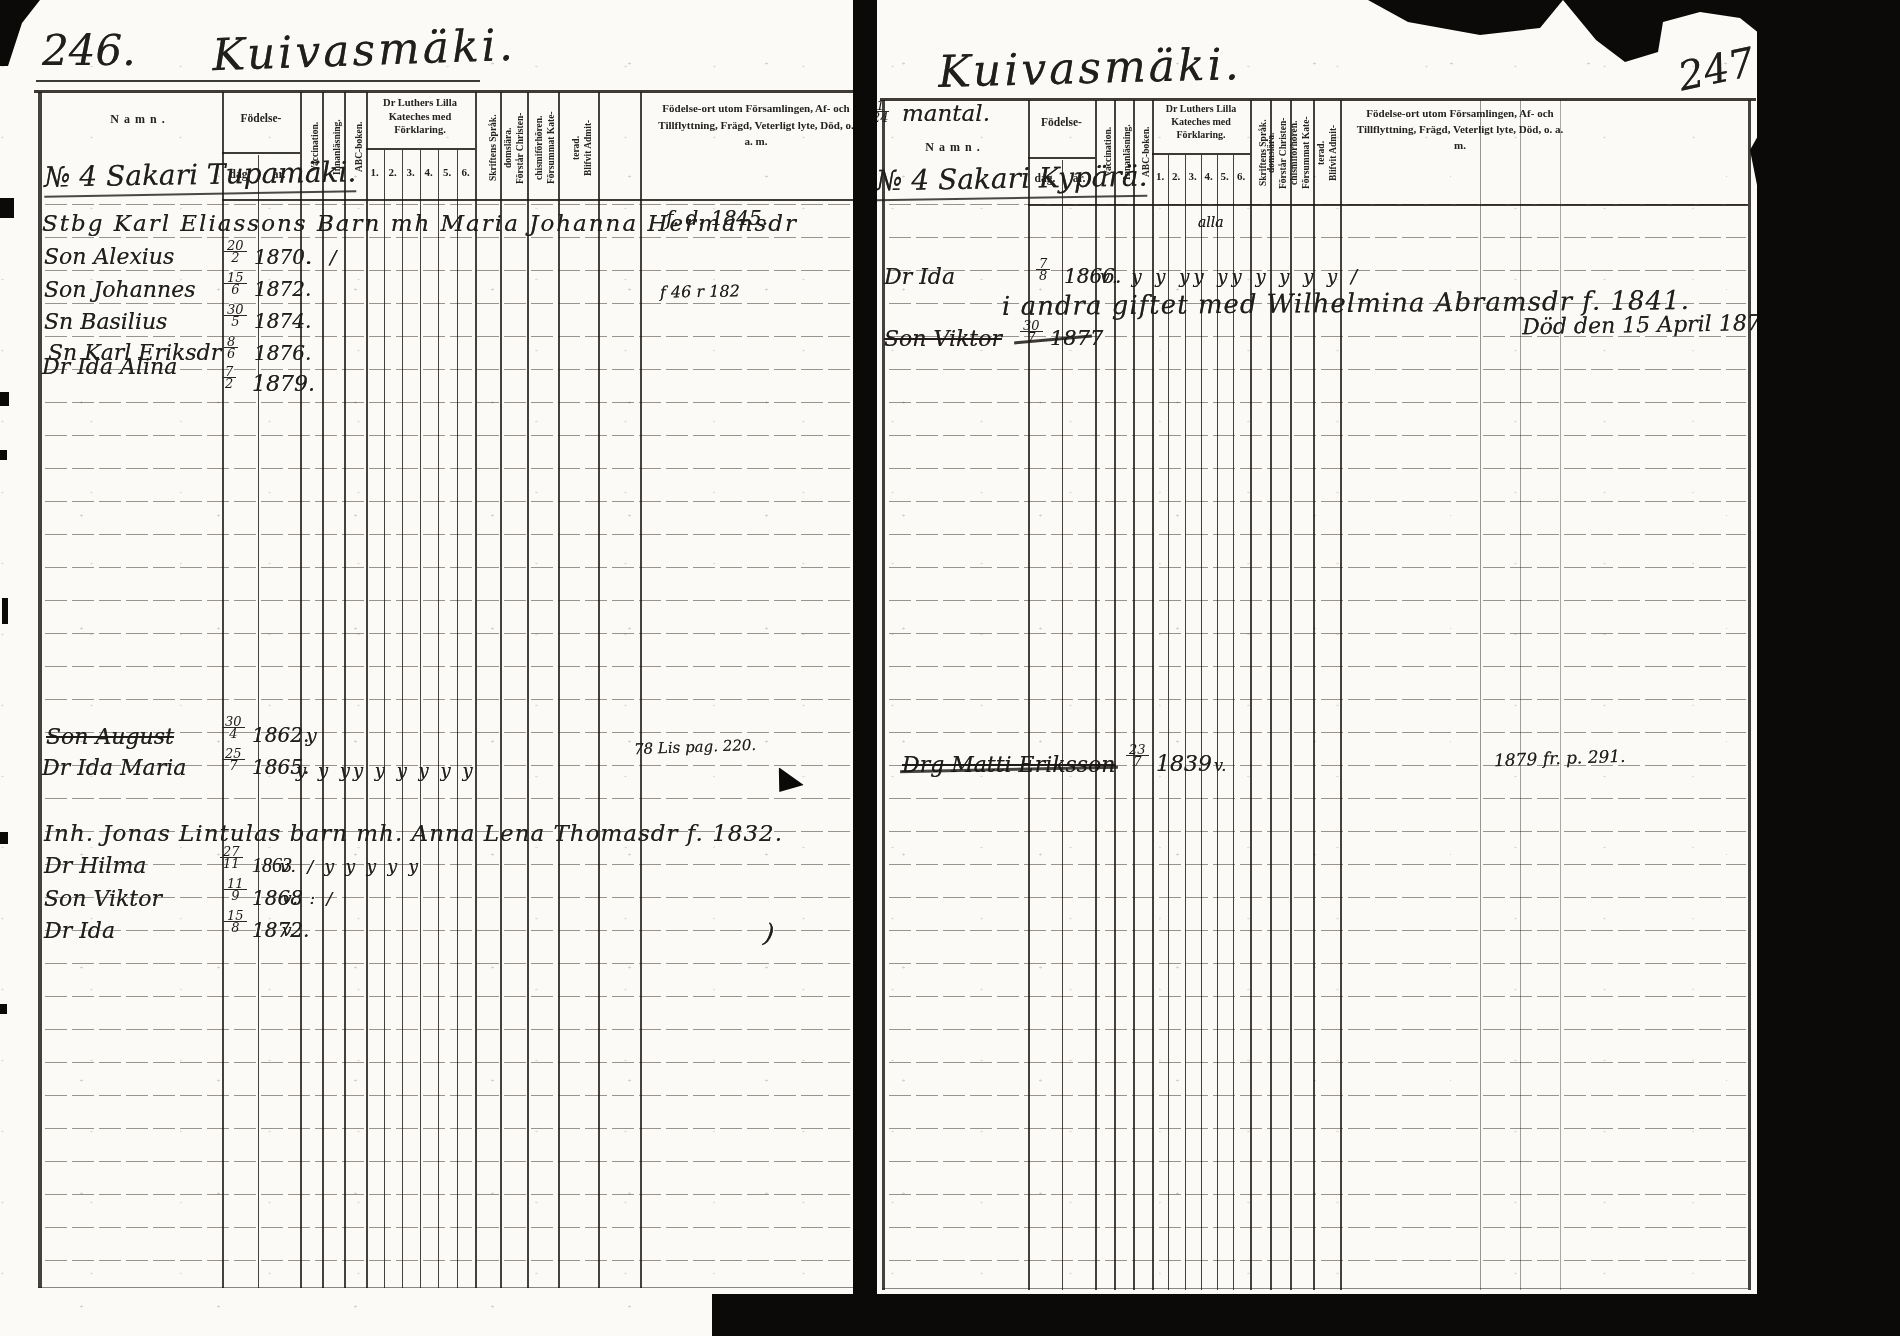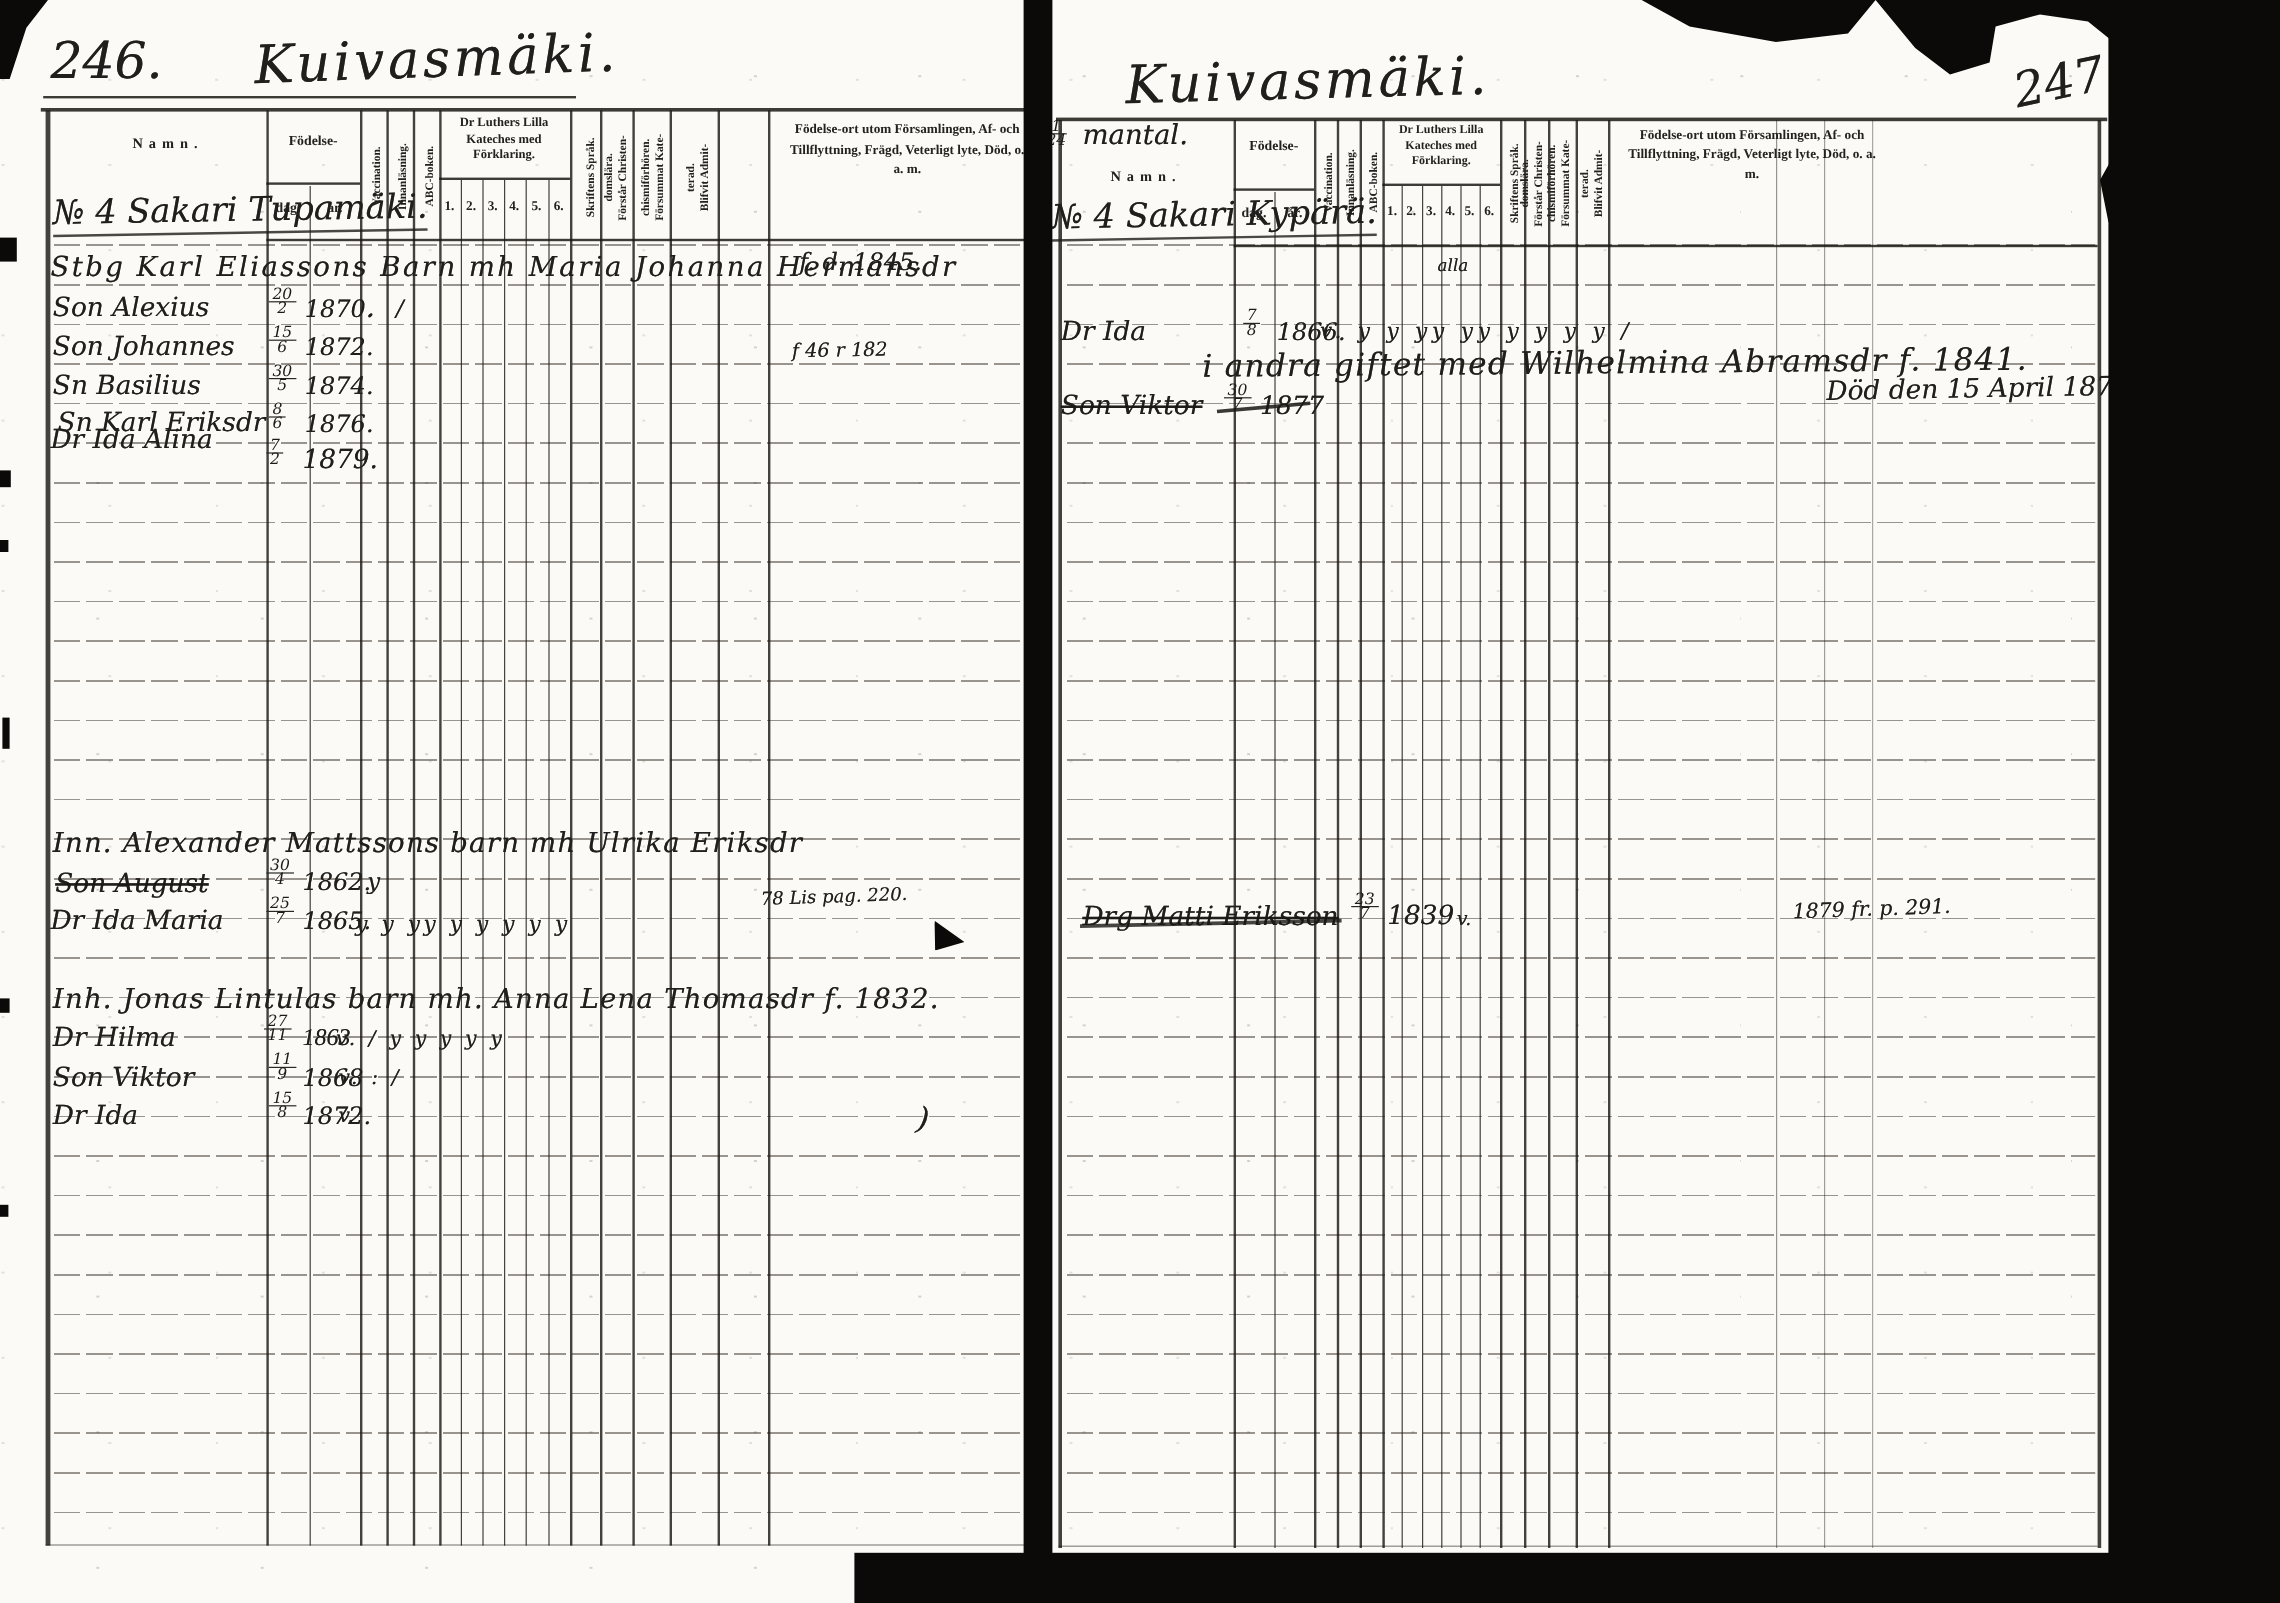--- a/index.html
+++ b/index.html
@@ -137,21 +137,20 @@
     </div>
   <div class="hw" style="left:254px;top:341px;font-size:20px;">1876.</div>
 
   <div class="hw" style="left:42px;top:354px;font-size:22px;">Dr Ida Alina</div>
   <div class="fr" style="left:222px;top:366px;">
     <span class="t">7</span>
       <span class="b">2</span>
     </div>
   <div class="hw" style="left:252px;top:371px;font-size:22px;">1879.</div>
 
-  <div class="hw" style="left:44px;top:690px;font-size:23px;letter-spacing:1px;">Inn. Alexander Mattssons barn mh Ulrika Eriksdr</div>
   <div class="hw strike" style="left:46px;top:724px;font-size:22px;">Son August</div>
   <div class="fr" style="left:222px;top:716px;">
     <span class="t">30</span>
       <span class="b">4</span>
     </div>
   <div class="hw" style="left:252px;top:723px;font-size:20px;">1862.</div>
   <div class="hw" style="left:306px;top:724px;font-size:19px;">y</div>
   <div class="hw" style="left:634px;top:738px;font-size:15px;transform:rotate(-2deg);">78 Lis pag. 220.</div>
 
   <div class="hw" style="left:42px;top:755px;font-size:22px;">Dr Ida Maria</div>

